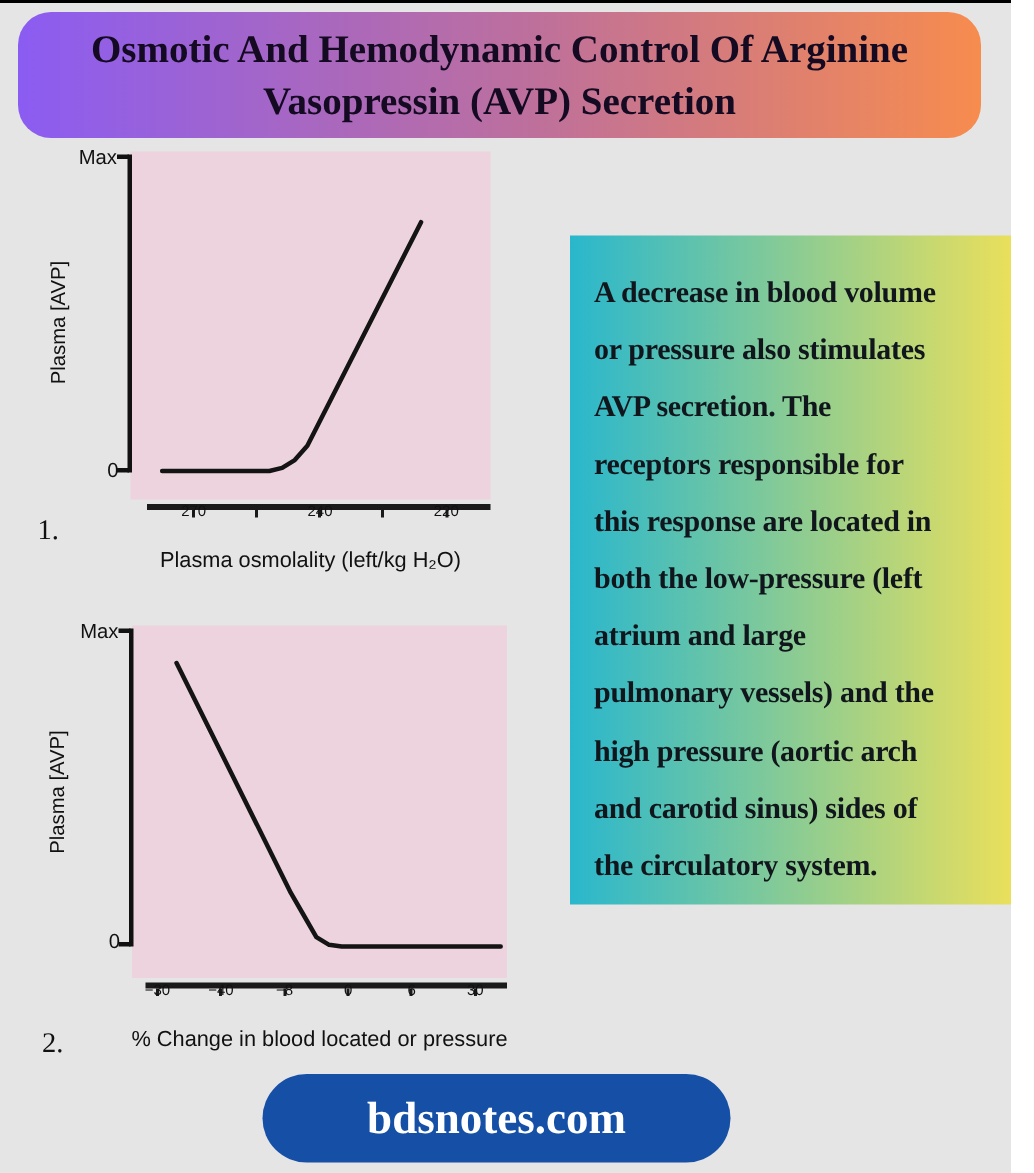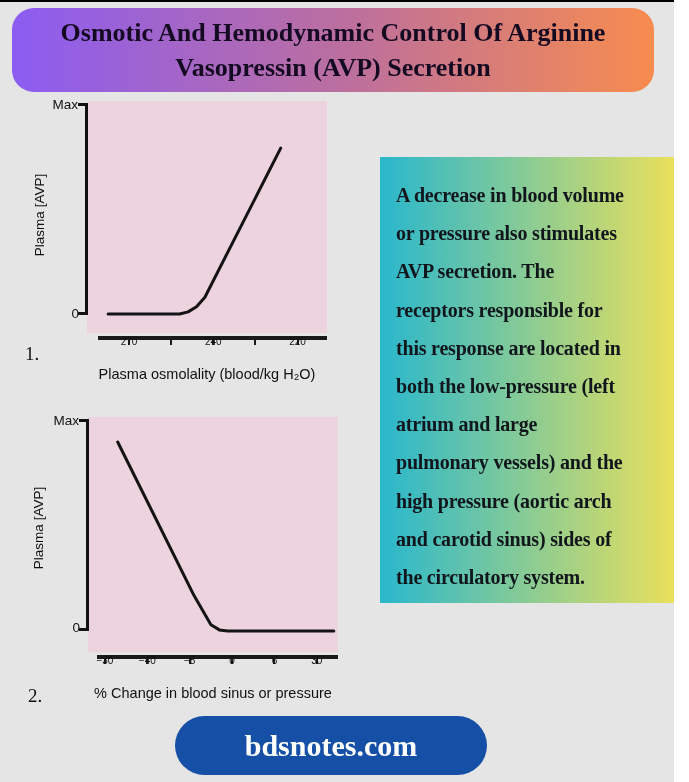--- a/index.html
+++ b/index.html
@@ -95,21 +95,21 @@
       <div class="ticklab" style="left: 20.1053px;">270</div>
       <div class="tick" style="left: 83.2105px;"></div>
       <div class="ticklab" style="left: 62.2105px;"></div>
       <div class="tick" style="left: 125.316px;"></div>
       <div class="ticklab" style="left: 104.316px;">240</div>
       <div class="tick" style="left: 167.421px;"></div>
       <div class="ticklab" style="left: 146.421px;"></div>
       <div class="tick" style="left: 209.526px;"></div>
       <div class="ticklab" style="left: 188.526px;">220</div>
     </div>
-  <div class="abs xlabel" id="xlabel1">Plasma osmolality (blood/kg H₂O)</div>
+  <div class="abs xlabel" id="xlabel1">Plasma osmolality (left/kg H₂O)</div>
   <div class="abs fig-num" id="fig1">1.</div>
 
   <div class="abs plot-area" id="plot2" style="background: rgb(237, 211, 222);">
     <svg preserveAspectRatio="none" viewBox="0 0 250 235">
       <path fill="none" stroke="#141414" stroke-width="3" stroke-linecap="round" stroke-linejoin="round" d="M29.7,25.0 L105.9,178.3 L114.4,193.0 L122.9,207.7 L131.4,212.9 L139.8,214.0 L245.8,214.0"></path>
     </svg>
   </div>
   <div class="abs yaxis-line" id="yline2"></div>
   <div class="abs ytick" id="ytickTop2"></div>
   <div class="abs ytick" id="ytickBot2"></div>
@@ -124,21 +124,21 @@
       <div class="ticklab" style="left: 37.322px;">−40</div>
       <div class="tick" style="left: 100.695px;"></div>
       <div class="ticklab" style="left: 79.6949px;">−8</div>
       <div class="tick" style="left: 143.068px;"></div>
       <div class="ticklab" style="left: 122.068px;">0</div>
       <div class="tick" style="left: 185.441px;"></div>
       <div class="ticklab" style="left: 164.441px;">6</div>
       <div class="tick" style="left: 227.814px;"></div>
       <div class="ticklab" style="left: 206.814px;">30</div>
     </div>
-  <div class="abs xlabel" id="xlabel2">% Change in blood sinus or pressure</div>
+  <div class="abs xlabel" id="xlabel2">% Change in blood located or pressure</div>
   <div class="abs fig-num" id="fig2">2.</div>
 
   <div class="abs" id="note-box" style="background: linear-gradient(90deg, rgb(41, 183, 205) 0%, rgb(236, 224, 90) 100%);">
     <div id="note-text">A decrease in blood volume
 or pressure also stimulates
 AVP secretion. The
 receptors responsible for
 this response are located in
 both the low-pressure (left
 atrium and large

